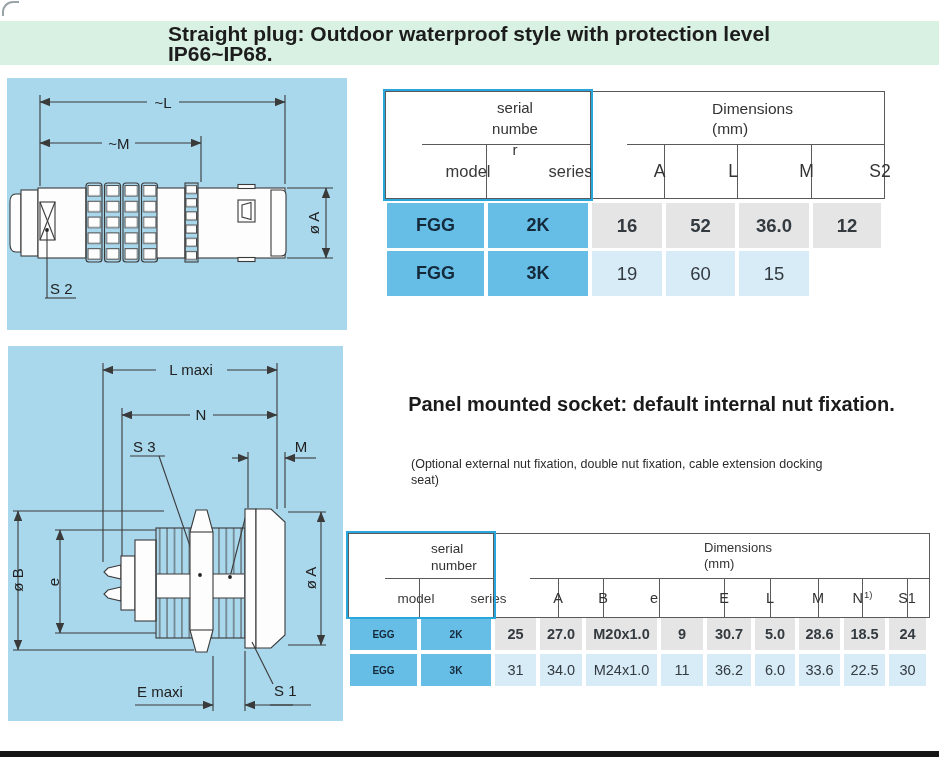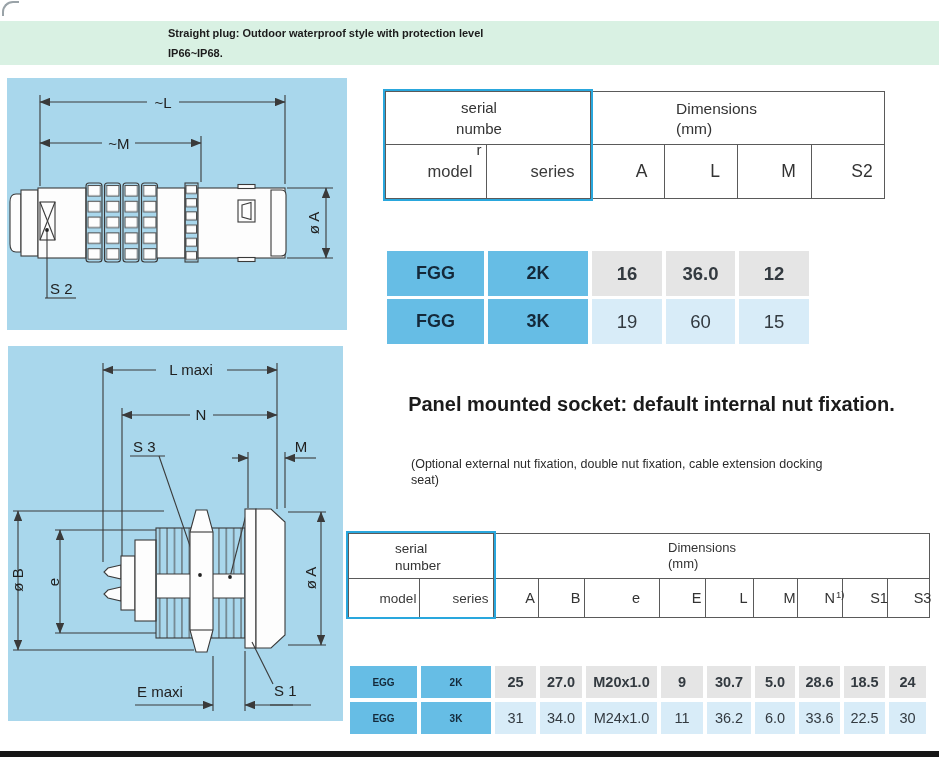--- a/index.html
+++ b/index.html
@@ -10,41 +10,41 @@
   .pre { white-space:pre-line; }
 
   
   .corner { position:absolute; left:2px; top:1px; width:15px; height:13px;
     border-top:2px solid #9aa3a8; border-left:2px solid #9aa3a8;
     border-top-left-radius:11px; }
 
   
   .banner { position:absolute; left:0; top:21px; width:939px; height:44px; background:#d9f1e3; }
   .banner-text { position:absolute; left:168px; top:3px; width:640px;
-    font-size:11px; font-weight:bold; line-height:19.5px; color:#1c1c1c; }
+    font-size:21px; font-weight:bold; line-height:19.5px; color:#1c1c1c; }
 
   
   .diag1 { position:absolute; left:7px; top:78px; width:340px; height:252px; background:#a9d7ec; }
   .diag2 { position:absolute; left:8px; top:346px; width:335px; height:375px; background:#a9d7ec; }
   svg { display:block; }
   .dimtext { font-family:"Liberation Sans", sans-serif; font-size:15px; fill:#212121; }
 
   
   .sec2-title { position:absolute; left:364px; top:393px; width:575px;
     font-size:20px; font-weight:bold; color:#1b1b1b;text-align:center; }
   .sec2-note { position:absolute; left:411px; top:457px; width:530px;
     font-size:12.5px; line-height:15.5px; color:#2a2a2a; }
 
   
   .thead { position:absolute; background:#fff; border:1px solid #5a5a5a; display:grid; }
   .hc { border-right:1px solid #5a5a5a; border-bottom:1px solid #5a5a5a; position:relative;
-        display:flex; align-items:center; justify-content:center; color:#333; }
+        display:flex; align-items:center; justify-content:center; color:#333;margin-left:36px; }
   .hc.last { border-right:none; }
   .hc.bot { border-bottom:none;padding-left:28px; }
-  .trow { position:absolute; display:grid;margin-top:48px; }
+  .trow { position:absolute; display:grid; }
   .trow > div { margin:0 2px; display:flex; align-items:center; justify-content:center; }
   .c-model { background:#66bde5; font-weight:bold; color:#14293a; }
   .c-r1 { background:#e5e5e5; color:#333a40;font-weight:bold; }
   .c-r2 { background:#d8ecf8; color:#333a40; }
   .cyanbox { position:absolute; border:2px solid #29a7dd; box-sizing:border-box; z-index:5; pointer-events:none; }
 
   
   .t1 { position:absolute; left:385px; top:91px; width:500px; height:205px; }
   .t1 .thead { left:0; top:0; width:498px;
     grid-template-columns:101px 104px 74px 73px 74px 72px; grid-template-rows:53px 53px; }
@@ -172,20 +172,21 @@
       <div class="hc bot colhead">L</div>
       <div class="hc bot colhead">M</div>
       <div class="hc bot last colhead">S2</div>
     </div>
     <div class="cyanbox" style="left:-2px; top:-2px; width:210px; height:112px;"></div>
 
     <div class="trow" style="top:112px;">
       <div class="c-model">FGG</div>
       <div class="c-model">2K</div>
       <div class="c-r1">16</div>
+      <div class="c-r1">52</div>
       <div class="c-r1">36.0</div>
       <div class="c-r1">12</div>
     </div>
     <div class="trow" style="top:160px;">
       <div class="c-model">FGG</div>
       <div class="c-model">3K</div>
       <div class="c-r2">19</div>
       <div class="c-r2">60</div>
       <div class="c-r2">15</div>
     </div>

